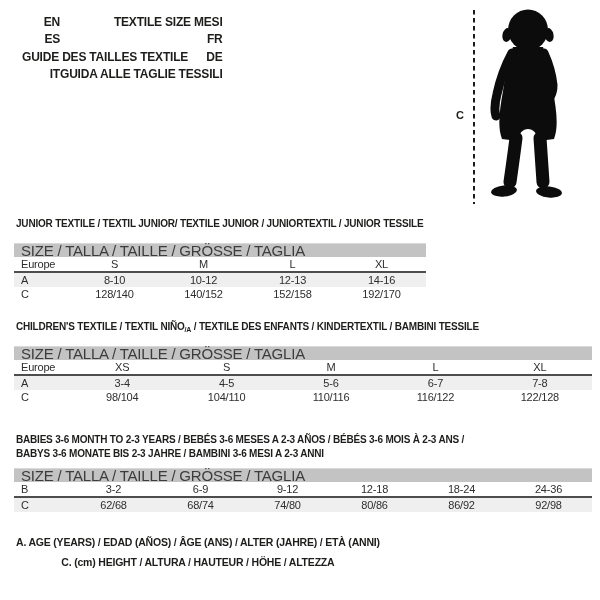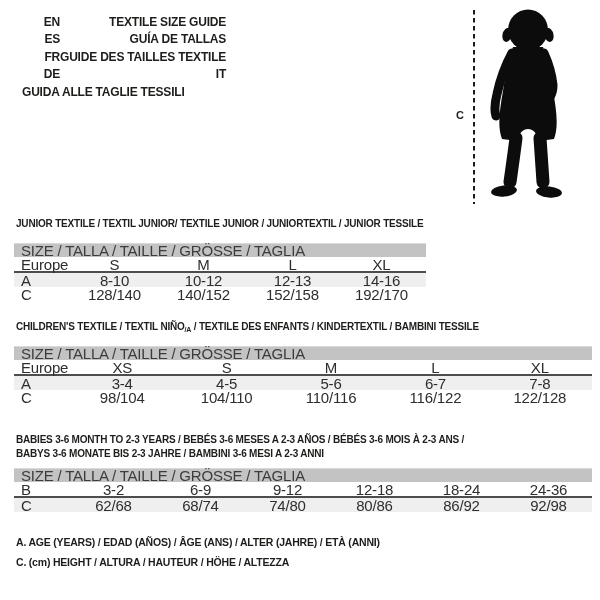--- a/index.html
+++ b/index.html
@@ -44,42 +44,41 @@
   .band{
     height:13px;line-height:13px;
     background:var(--band_bg,#c3c3c3);
     border-top:1px solid #d9d9d9;
     padding-left:7px;
     font-size:15px;color:var(--band_text,#3c3c3c);
     letter-spacing:-0.2px;white-space:nowrap;
   }
   .trow{
     display:flex;align-items:center;height:14px;
-    font-size:15px;color:#2e2e2e;letter-spacing:-0.2px;
+    font-size:11px;color:#2e2e2e;letter-spacing:-0.2px;
   }
   .trow.r0{border-bottom:2px solid var(--rule,#4d4d4d);}
   .trow.r1{background:var(--row_alt_bg,#efefef);}
   .trow .lbl{width:49px;padding-left:7px;flex:none;}
   .trow .cell{flex:1;text-align:center;}
 
   
   .legend{
     left:16px;top:533px;
     font-size:10.5px;font-weight:bold;letter-spacing:-0.2px;
-    line-height:19.5px;white-space:nowrap;
+    line-height:19.5px;white-space:nowrap;text-align:center;
   }
 </style>
 </head>
 <body>
 
 <div class="abs lang-grid">
   <span>EN</span>
-  <span>TEXTILE SIZE GUIDE</span>
+  <span>TEXTILE SIZE MESI</span>
   <span>ES</span>
-  <span>GUÍA DE TALLAS</span>
   <span>FR</span>
   <span>GUIDE DES TAILLES TEXTILE</span>
   <span>DE</span>
   <span>IT</span>
   <span>GUIDA ALLE TAGLIE TESSILI</span>
 </div>
 
 <svg class="abs measure-line-svg" width="6" height="198">
   <line x1="3" y1="2" x2="3" y2="196" stroke="#1a1a1a" stroke-width="2" stroke-dasharray="4.5 3.5"></line>
 </svg>

